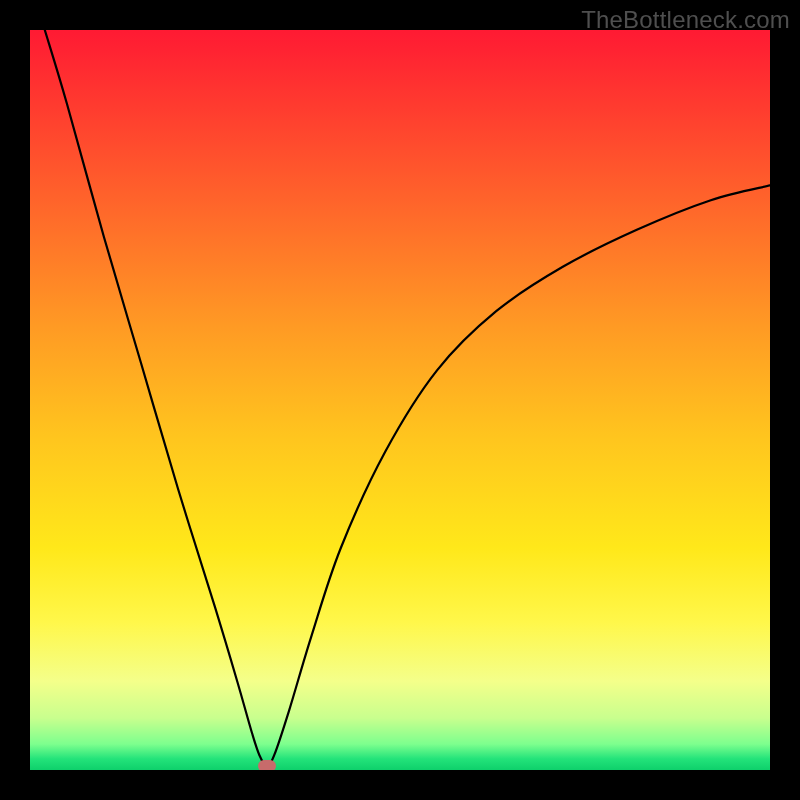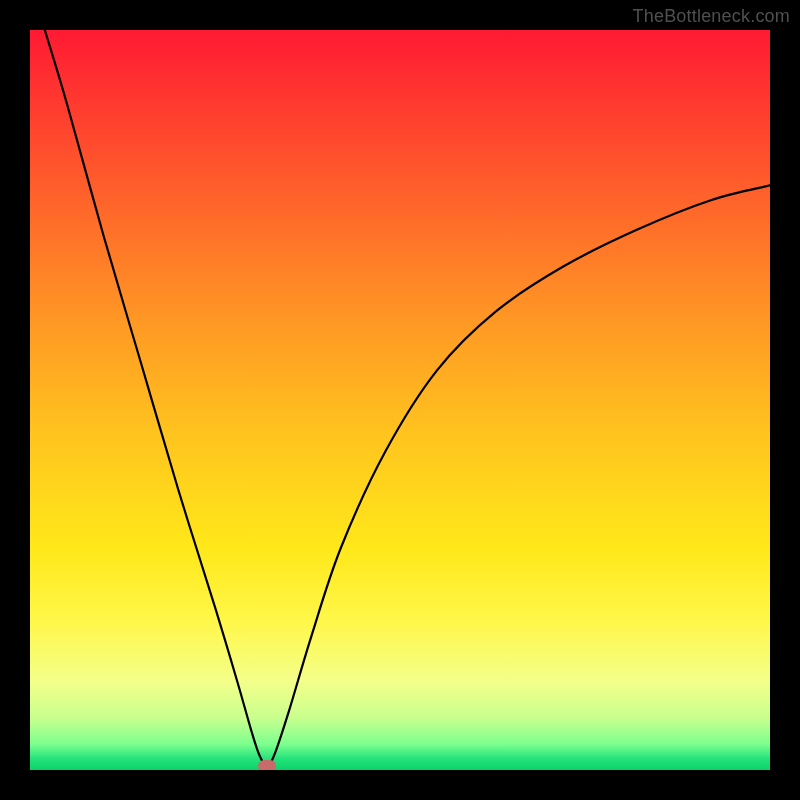--- a/index.html
+++ b/index.html
@@ -35,21 +35,21 @@
     position: absolute;
     left: 0; top: 0;
     width: 100%;
     height: 100%;
   }
   .watermark {
     position: absolute;
     top: 6px;
     right: 10px;
     color: #4f4f4f;
-    font-size: 18px;
+    font-size: 24px;
     font-weight: 500;
     letter-spacing: 0.2px;
   }
   .marker {
     position: absolute;
     width: 18px;
     height: 12px;
     border-radius: 6px;
     transform: translate(-50%, -50%);
   }

